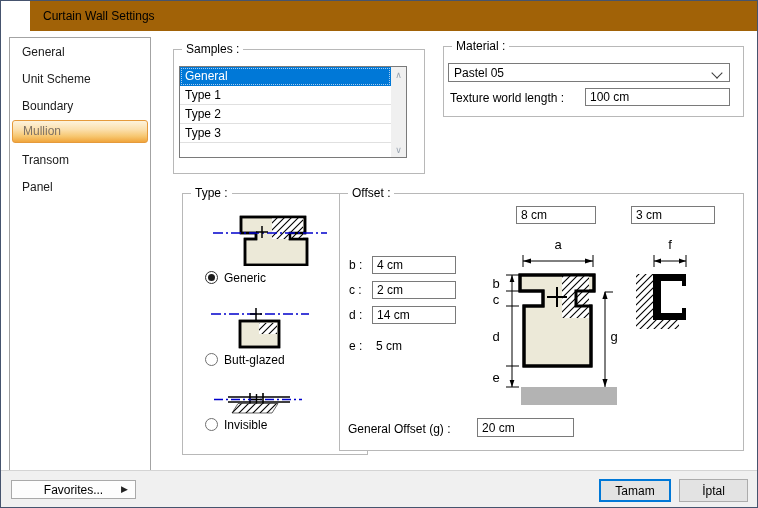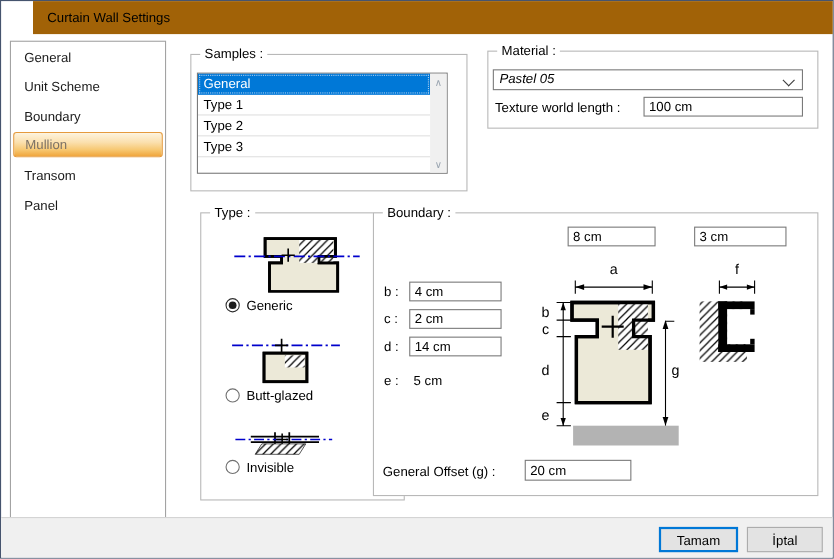--- a/index.html
+++ b/index.html
@@ -35,21 +35,21 @@
             border-bottom:1px solid #e0e0e0;box-sizing:border-box;}
   .lr0{top:0}.lr1{top:19px}.lr2{top:38px}.lr3{top:57px}
   .list-row.selected{background:#0078d7;color:#fff;border-bottom-color:#0078d7;
             outline:1px dotted #a9cdef;outline-offset:-2px;}
   .scrollbar{position:absolute;right:0;top:0;bottom:0;width:15px;background:#f0f0f0;}
   .sb-arrow{position:absolute;left:0;width:15px;height:15px;color:#9aa5b1;font-size:9px;
             display:flex;align-items:center;justify-content:center;}
   .sb-up{top:0}.sb-down{bottom:0}
   
   .combo{position:absolute;height:19px;border:1px solid #7a7a7a;background:#fff;box-sizing:border-box;
-         display:flex;align-items:flex-start;padding-left:5px;font-style:italic;}
+         display:flex;align-items:center;padding-left:5px;}
   .chev{position:absolute;right:8px;top:5px;width:7px;height:7px;border-right:1.4px solid #3c3c3c;
         border-bottom:1.4px solid #3c3c3c;transform:rotate(45deg);}
   #material-combo{left:4px;top:16px;width:282px}
   #priority-combo{left:4px;top:10px;width:282px;background:#d6d6d6;border-color:#848a93}
   .lbl{position:absolute;white-space:nowrap;color:#000;}
   .tfield{position:absolute;border:1px solid #7a7a7a;background:#fff;box-sizing:border-box;
           font:12px "Liberation Sans",sans-serif;padding:0 4px;color:#000;outline:none;}
   #texture-lbl{left:6px;top:44px}
   #texture-input{left:141px;top:41px;width:145px;height:18px}
   
@@ -177,21 +177,21 @@
       <path d="M38,9.5 H49 M43.5,4 V15" stroke="#000" stroke-width="1.4"></path>
       <polygon points="25,13.5 65,13.5 59,23 19,23" fill="url(#hatch)" stroke="#000" stroke-width="0.6"></polygon>
     </svg>
     <div class="opt" id="opt-2">
       <span class="radio"></span>
       <span>Invisible</span>
     </div>
   </div>
 
   <div class="groupbox" id="g-offsets">
-    <span class="grouplabel">Boundary :</span>
+    <span class="grouplabel">Offset :</span>
 
     <input class="tfield" id="input-a" value="8 cm" style="">
     <input class="tfield" id="input-f" value="3 cm" style="">
 
     <span class="lbl" id="lbl-b">b :</span>
     <input class="tfield" id="input-b" value="4 cm" style="">
     <span class="lbl" id="lbl-c">c :</span>
     <input class="tfield" id="input-c" value="2 cm" style="">
     <span class="lbl" id="lbl-d">d :</span>
     <input class="tfield" id="input-d" value="14 cm" style="">
@@ -233,20 +233,24 @@
       <rect x="23" y="79" width="33" height="7" fill="#000"></rect>
       <rect x="52" y="47" width="4" height="5" fill="#000"></rect>
       <rect x="52" y="74" width="4" height="5" fill="#000"></rect>
     </svg>
 
     <span class="lbl" id="lbl-go">General Offset (g) :</span>
     <input class="tfield" id="input-go" value="20 cm" style="">
   </div>
 
   <div class="footer">
+    <div class="btn" id="favorites">
+      <span>Favorites...</span>
+      <span id="fav-arrow">▶</span>
+    </div>
     <div class="btn" id="btn-ok">
       <span>Tamam</span>
     </div>
     <div class="btn" id="btn-cancel">
       <span>İptal</span>
     </div>
   </div>
 
 </div>
 

